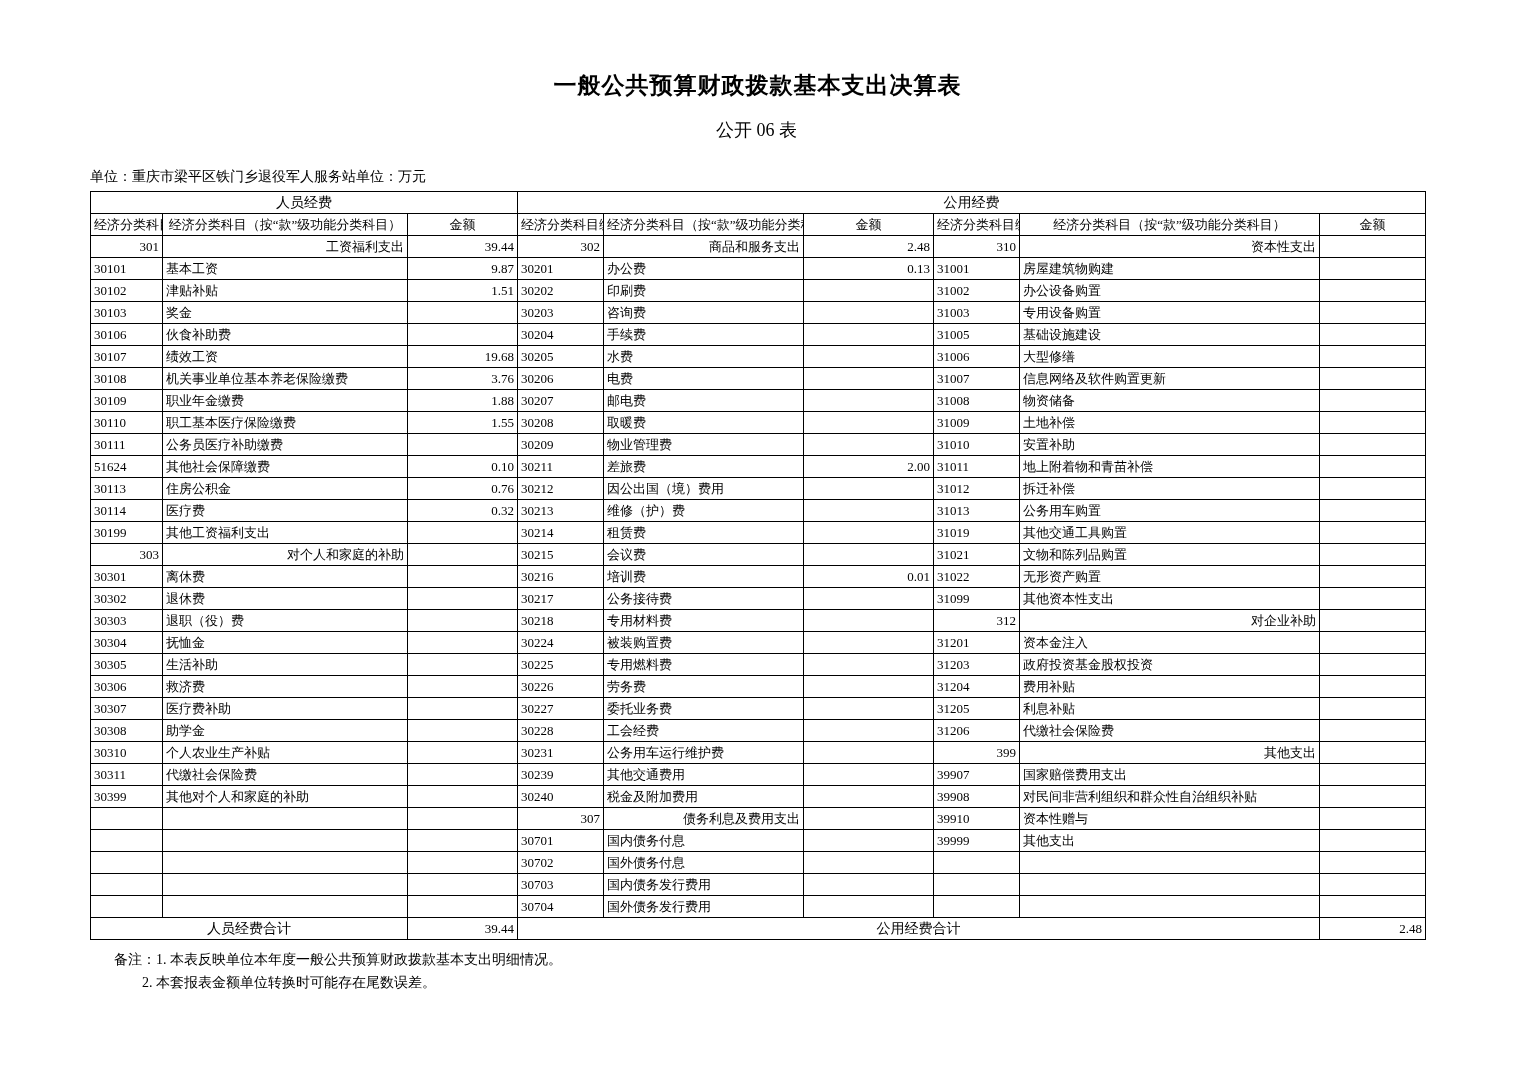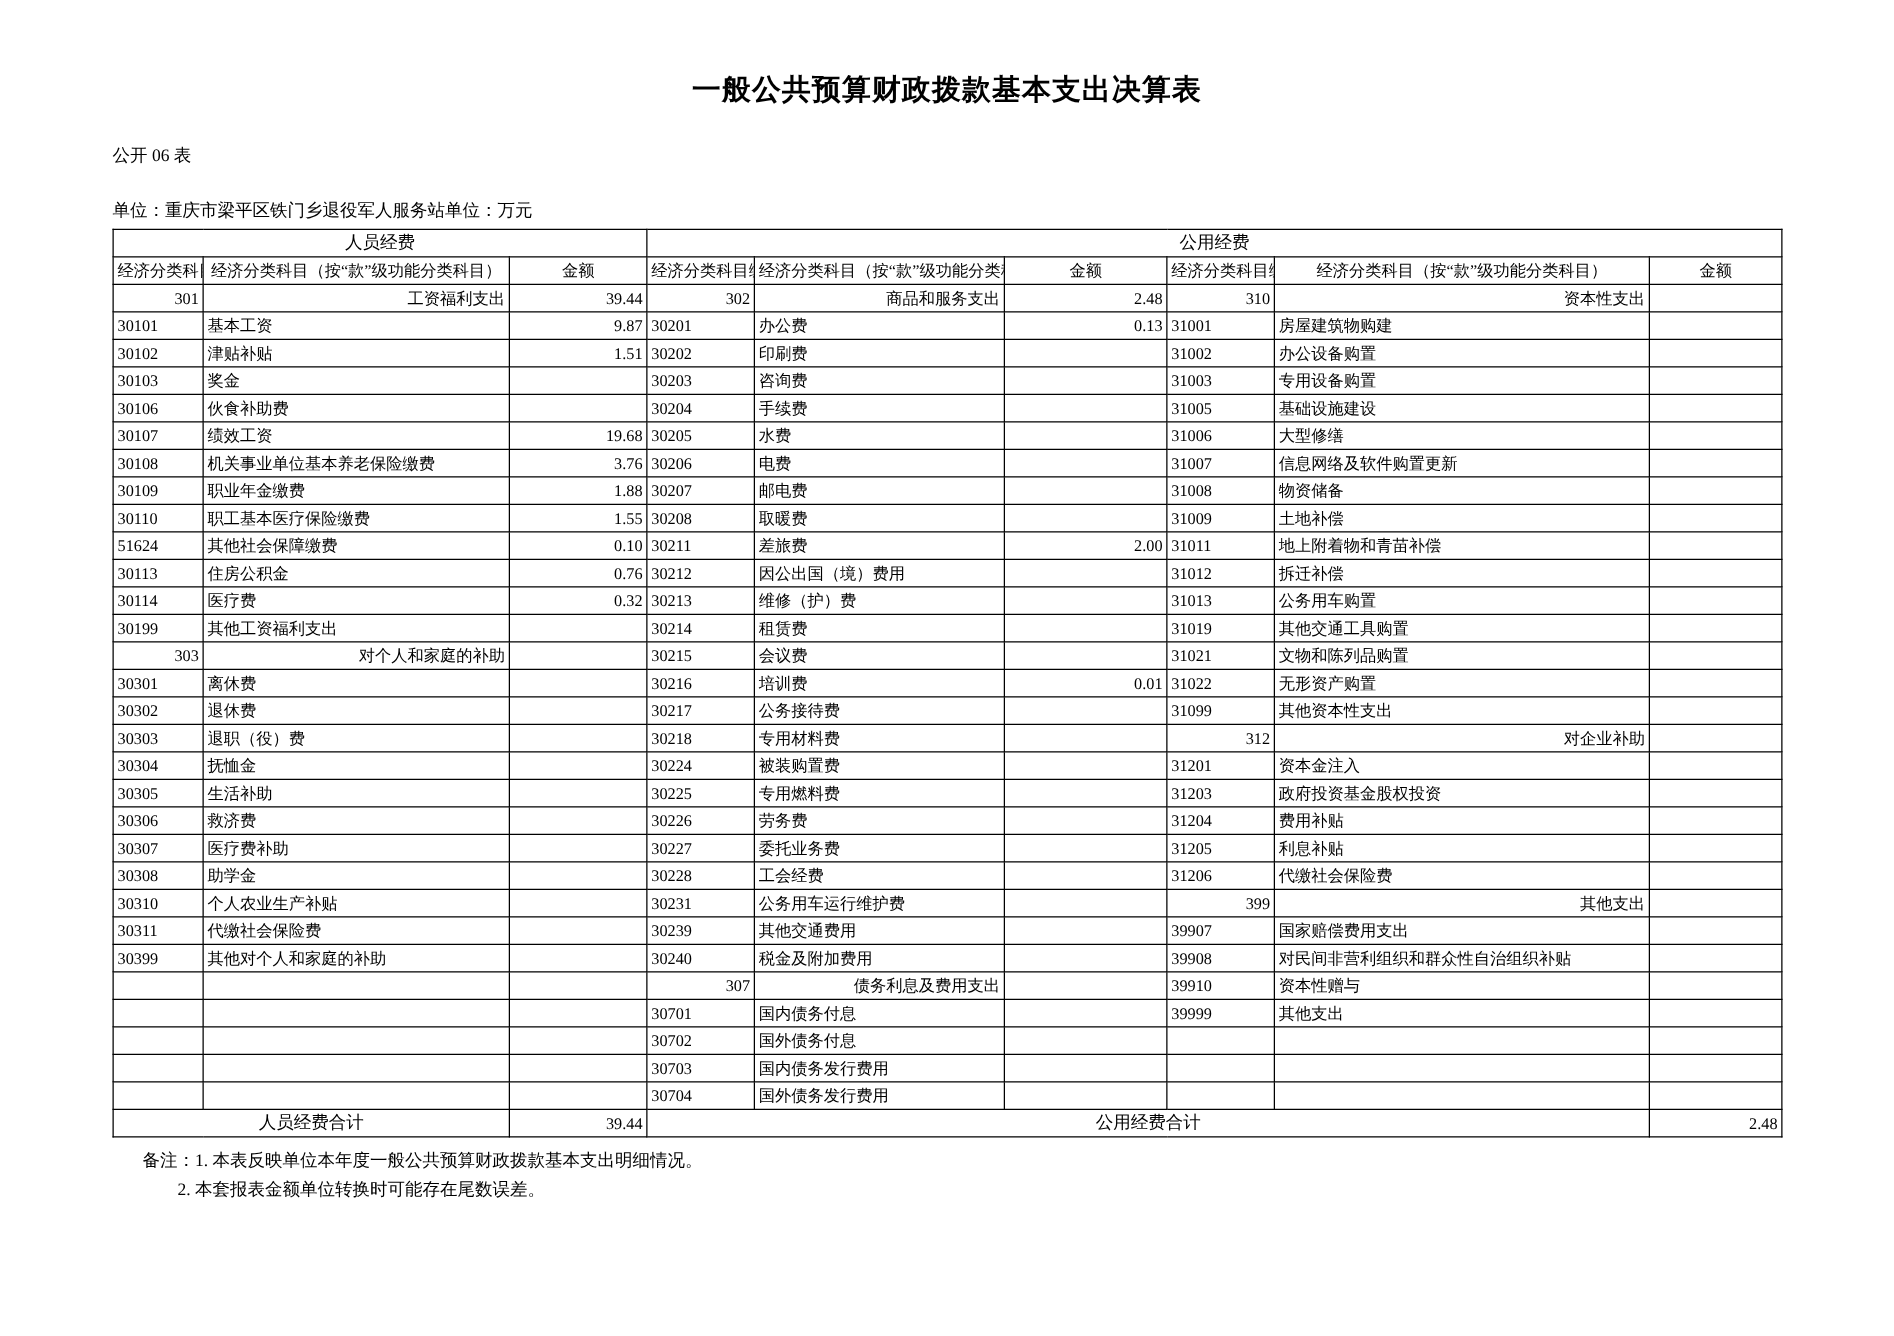--- a/index.html
+++ b/index.html
@@ -20,27 +20,27 @@
     height: 1069px;
     position: relative;
     box-sizing: border-box;
     padding: 0 90px;
   }
   .doc-title {
     text-align: center;
     font-size: 23px;
     font-weight: bold;
     letter-spacing: 1px;
-    margin-top: 56px;
+    margin-top: 70px;
     font-family: Liberation Serif, serif;
   }
   .sheet-no {
-    text-align: left;
-    font-size: 14px;
-    margin-top: 29px;
+    text-align: center;
+    font-size: 18px;
+    margin-top: 17px;
     padding-right: 2px;
   }
   .meta-row {
     display: flex;
     justify-content: flex-start;
     align-items: flex-end;
     font-size: 14px;
     margin-top: 26px;
     margin-bottom: 5px;
   }
@@ -236,20 +236,31 @@
           <td class="c-name indent">职工基本医疗保险缴费</td>
           <td class="c-amt">1.55</td>
           <td class="c-code">30208</td>
           <td class="c-name indent">取暖费</td>
           <td class="c-amt"></td>
           <td class="c-code">31009</td>
           <td class="c-name indent">土地补偿</td>
           <td class="c-amt"></td>
         </tr>
         <tr>
+          <td class="c-code">30111</td>
+          <td class="c-name indent">公务员医疗补助缴费</td>
+          <td class="c-amt"></td>
+          <td class="c-code">30209</td>
+          <td class="c-name indent">物业管理费</td>
+          <td class="c-amt"></td>
+          <td class="c-code">31010</td>
+          <td class="c-name indent">安置补助</td>
+          <td class="c-amt"></td>
+        </tr>
+        <tr>
           <td class="c-code">51624</td>
           <td class="c-name indent">其他社会保障缴费</td>
           <td class="c-amt">0.10</td>
           <td class="c-code">30211</td>
           <td class="c-name indent">差旅费</td>
           <td class="c-amt">2.00</td>
           <td class="c-code">31011</td>
           <td class="c-name indent">地上附着物和青苗补偿</td>
           <td class="c-amt"></td>
         </tr>

